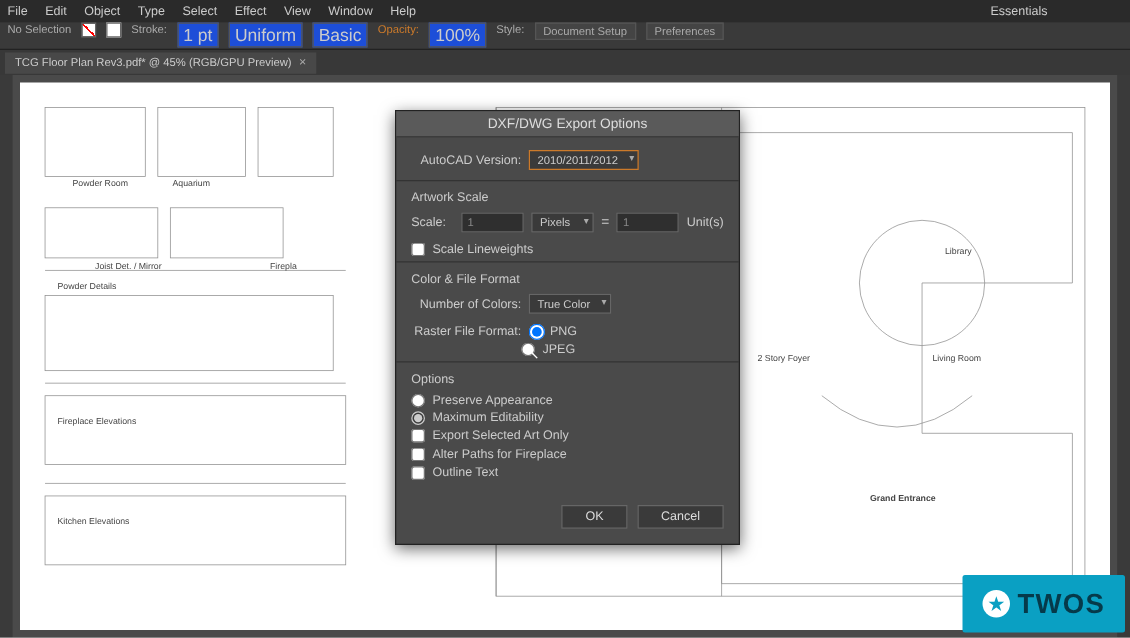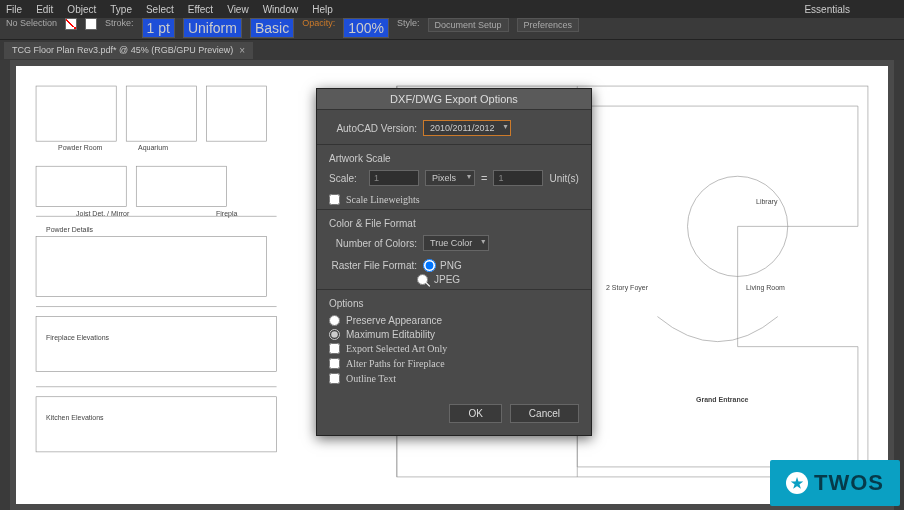--- a/index.html
+++ b/index.html
@@ -1,21 +1,21 @@
 <!DOCTYPE html>
 <html><head>
 <meta charset="utf-8">
 <style>
 * { margin: 0; padding: 0; box-sizing: border-box; font-family: "Segoe UI", Tahoma, sans-serif; }
 body { background: #333; width: 904px; height: 510px; overflow: hidden; position: relative; }
 
 
 .menubar { background: #2a2a2a; height: 18px; display: flex; align-items: center; padding: 0 6px; gap: 14px; }
 .menubar span { color: #ccc; font-size: 10px; cursor: pointer; }
-.menubar .essentials { margin-left: auto; margin-right: 48px; color: #ccc; font-size: 10px; }
+.menubar .essentials { margin-left: auto; margin-right: 60px; color: #ccc; font-size: 10px; }
 
 
 .controlbar { background: #3a3a3a; height: 22px; display: flex; align-items: flex-start; padding: 0 6px; gap: 8px; border-bottom: 1px solid #222; }
 .controlbar .label { color: #aaa; font-size: 9px; }
 .controlbar .value { color: #ccc; font-size: 14px; background: #1d4ed8; padding: 1px 4px; border: 1px solid #555; }
 .controlbar .btn { color: #aaa; font-size: 9px; background: #444; padding: 1px 6px; border: 1px solid #555; }
 .controlbar .colorbox { width: 12px; height: 12px; background: #fff; border: 1px solid #666; }
 .controlbar .colorbox.nofill { background: linear-gradient(45deg, #fff 45%, red 45%, red 55%, #fff 55%); }
 
 
@@ -40,21 +40,21 @@
 .row .lbl { color: #ccc; font-size: 10px; min-width: 88px; text-align: right; }
 .row .lbl.narrow { min-width: auto; }
 .select { background: #3a3a3a; color: #ccc; font-size: 9px; padding: 2px 16px 2px 6px; border: 1px solid #cc7a2a; position: relative; }
 .select.plain { border: 1px solid #666; }
 .select::after { content: "▾"; position: absolute; right: 3px; top: 1px; font-size: 8px; color: #aaa; }
 .numbox { background: #2f2f2f; color: #888; font-size: 9px; padding: 2px 4px; border: 1px solid #666; width: 50px; }
 .section-head { color: #ccc; font-size: 10px; margin: 6px 0 6px 0; }
 .divider { border-top: 1px solid #333; margin: 4px -12px 8px -12px; }
 .chk { display: flex; align-items: center; gap: 6px; margin-bottom: 4px; }
 .chk input { width: 11px; height: 11px; accent-color: #888; }
-.chk span { color: #ccc; font-size: 10px; font-family: Liberation Serif, serif; }
+.chk span { color: #ccc; font-size: 10px; }
 .radio { display: flex; align-items: center; gap: 6px; margin-bottom: 3px; margin-left: 88px; }
 .radio.optrow { margin-left: 0; }
 .radio input { width: 11px; height: 11px; accent-color: #ccc; }
 .radio span { color: #ccc; font-size: 10px; }
 .dash { color: #ccc; font-size: 11px; }
 .dialog-footer { display: flex; justify-content: flex-end; gap: 8px; padding: 8px 12px 12px 12px; }
 .dlgbtn { background: #3a3a3a; color: #ddd; font-size: 10px; padding: 3px 18px; border: 1px solid #666; cursor: pointer; }
 .cursor { position: absolute; color: #fff; font-size: 13px; pointer-events: none; }
 
 

